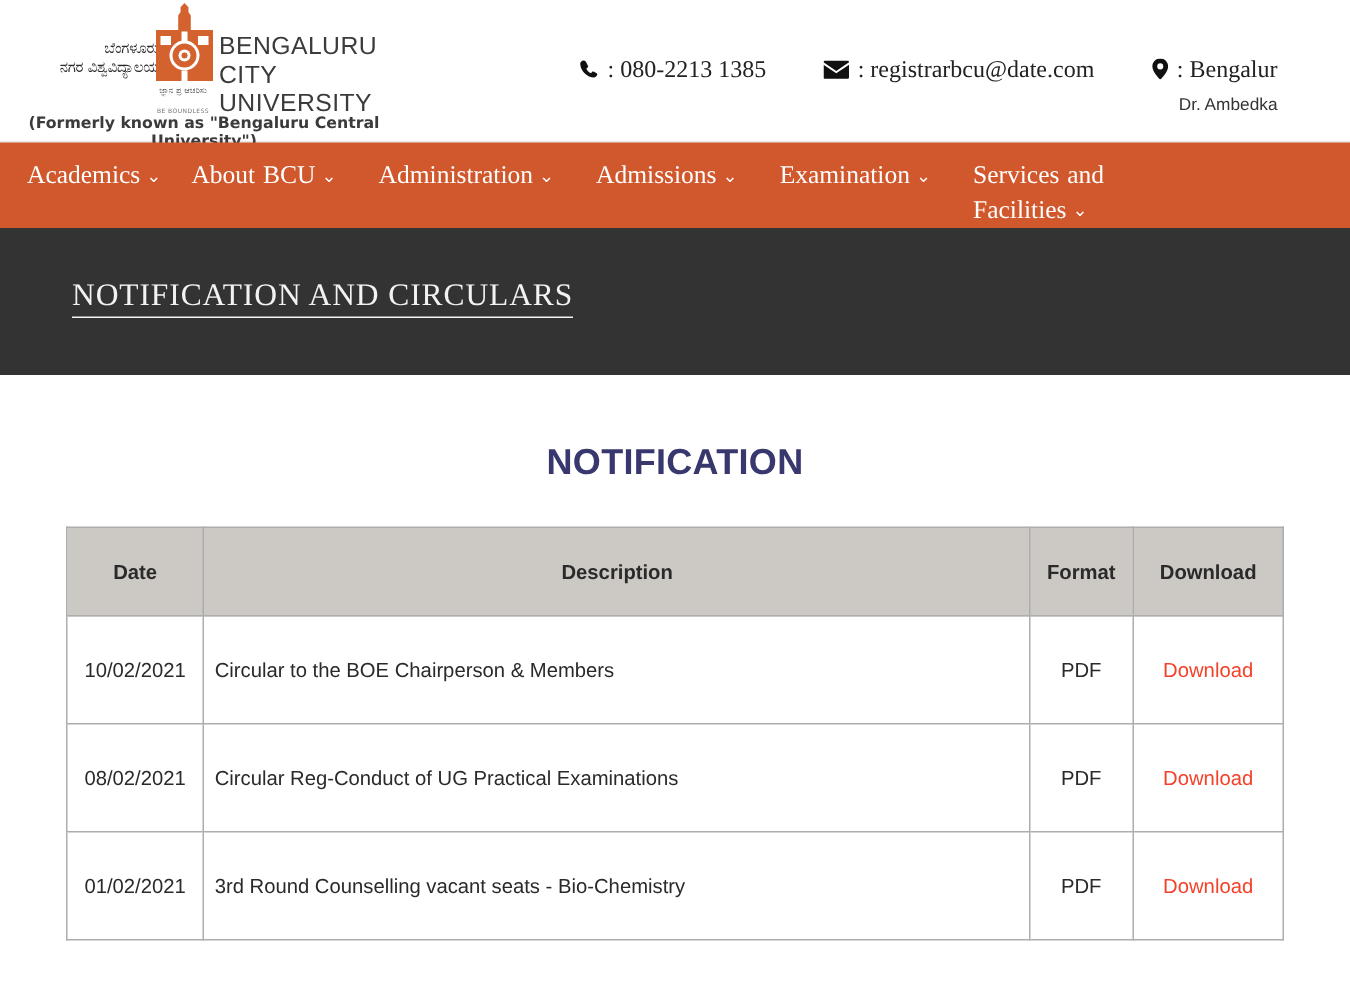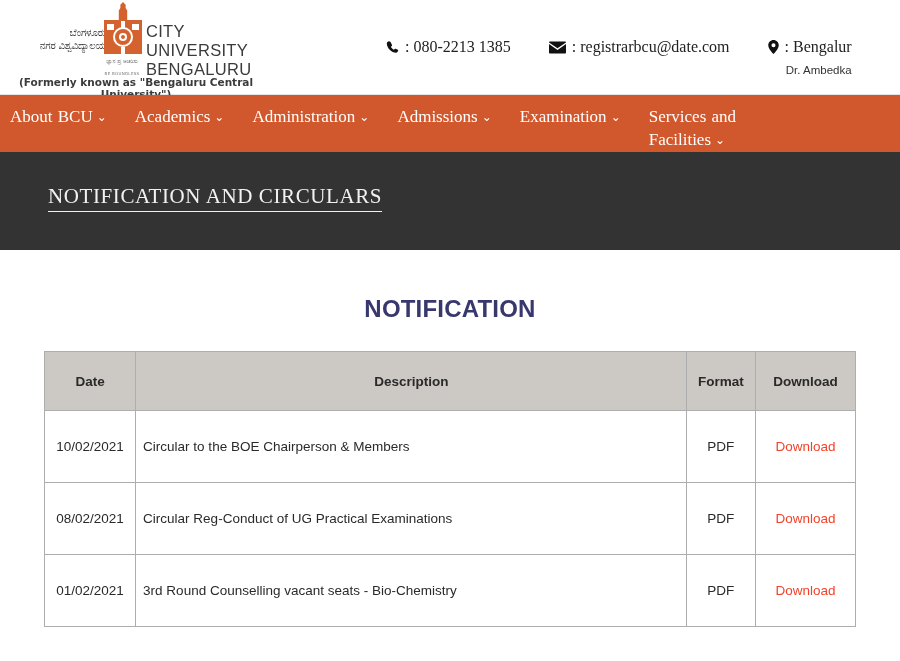--- a/index.html
+++ b/index.html
@@ -272,22 +272,22 @@
       <div class="emblem-cut-l"></div>
       <div class="emblem-cut-r"></div>
       <div class="emblem-bar-t"></div>
       <div class="emblem-bar-b"></div>
       <div class="emblem-inner1"></div>
       <div class="emblem-inner2"></div>
       <div class="emblem-dot"></div>
     </div>
 
     <div class="logo-name">
+      <div>BENGALURU</div>
       <div>CITY UNIVERSITY</div>
-      <div>BENGALURU</div>
     </div>
 
     <div class="logo-motto">ಜ್ಞಾನ ಪ್ರ ಆಚರಿಸು</div>
     <div class="logo-motto-en">BE BOUNDLESS</div>
     <div class="logo-former">(Formerly known as "Bengaluru Central University")</div>
   </div>
 
   <div class="contacts">
 
     <span class="contact-item">
@@ -316,25 +316,25 @@
       </span>
       <span>: Bengalur</span>
       <span class="addr-line2">Dr. Ambedka</span>
     </span>
 
   </div>
 </div>
 
 <nav class="nav">
   <div class="nav-inner">
+    <div class="nav-item">
+      <span>Academics</span><span class="caret">⌄</span>
+    </div>
     <div class="nav-item first">
       <span>About BCU</span><span class="caret">⌄</span>
-    </div>
-    <div class="nav-item">
-      <span>Academics</span><span class="caret">⌄</span>
     </div>
     <div class="nav-item">
       <span>Administration</span><span class="caret">⌄</span>
     </div>
     <div class="nav-item">
       <span>Admissions</span><span class="caret">⌄</span>
     </div>
     <div class="nav-item">
       <span>Examination</span><span class="caret">⌄</span>
     </div>

